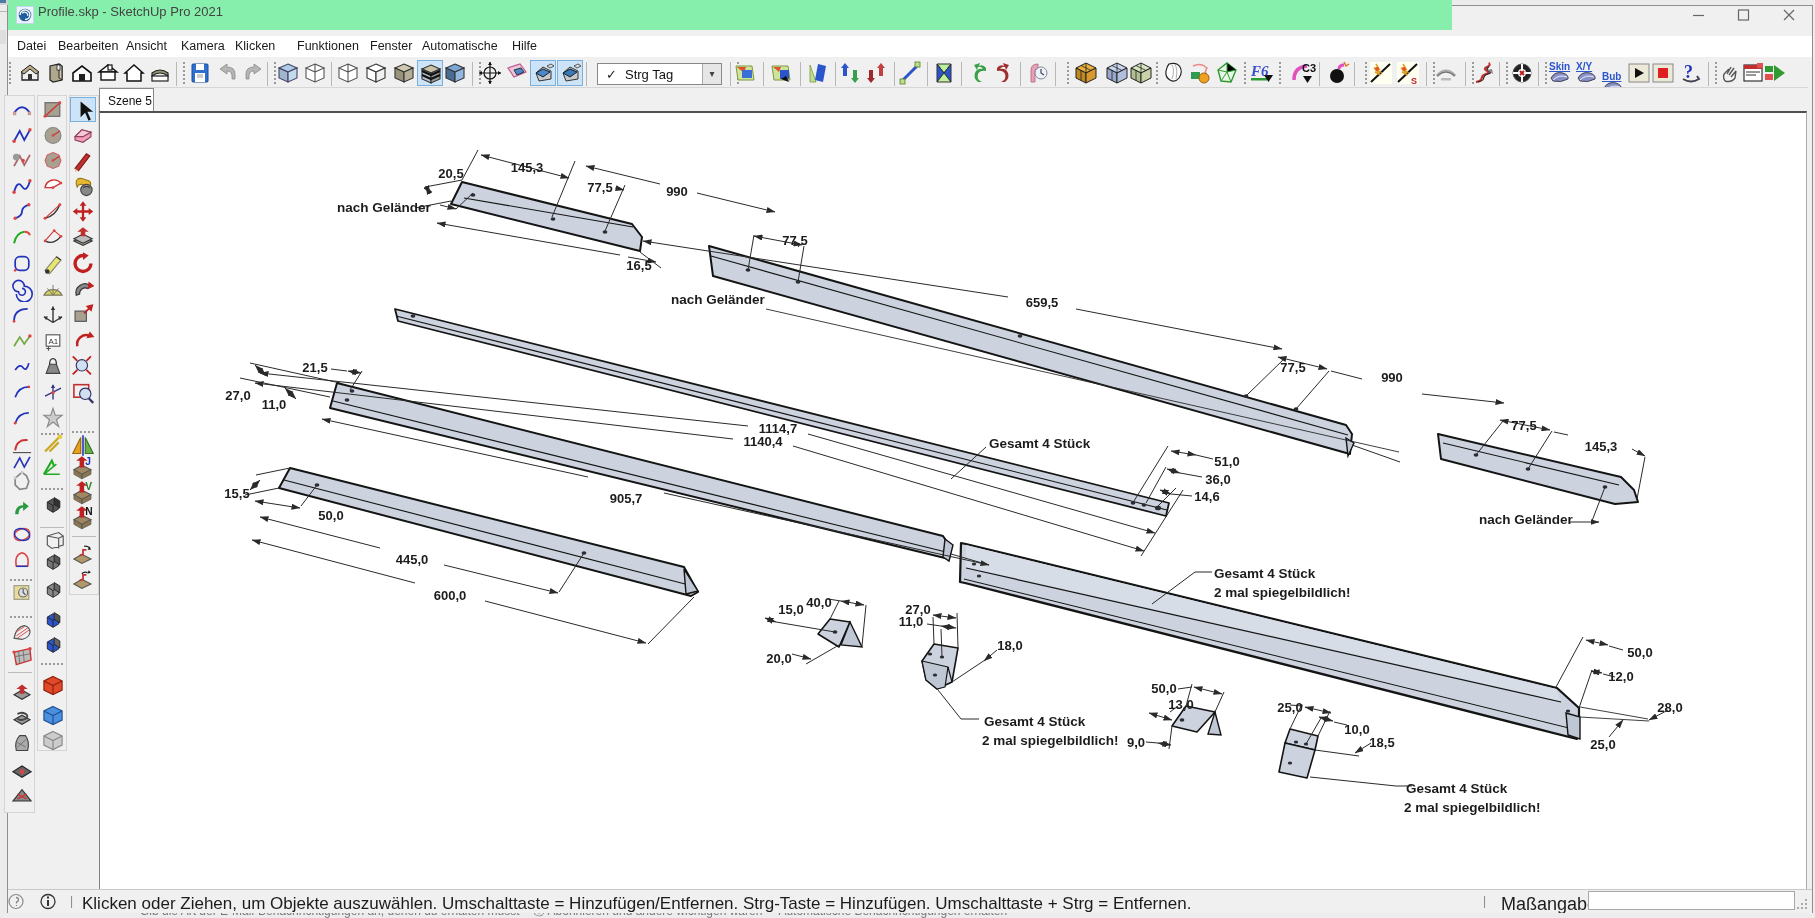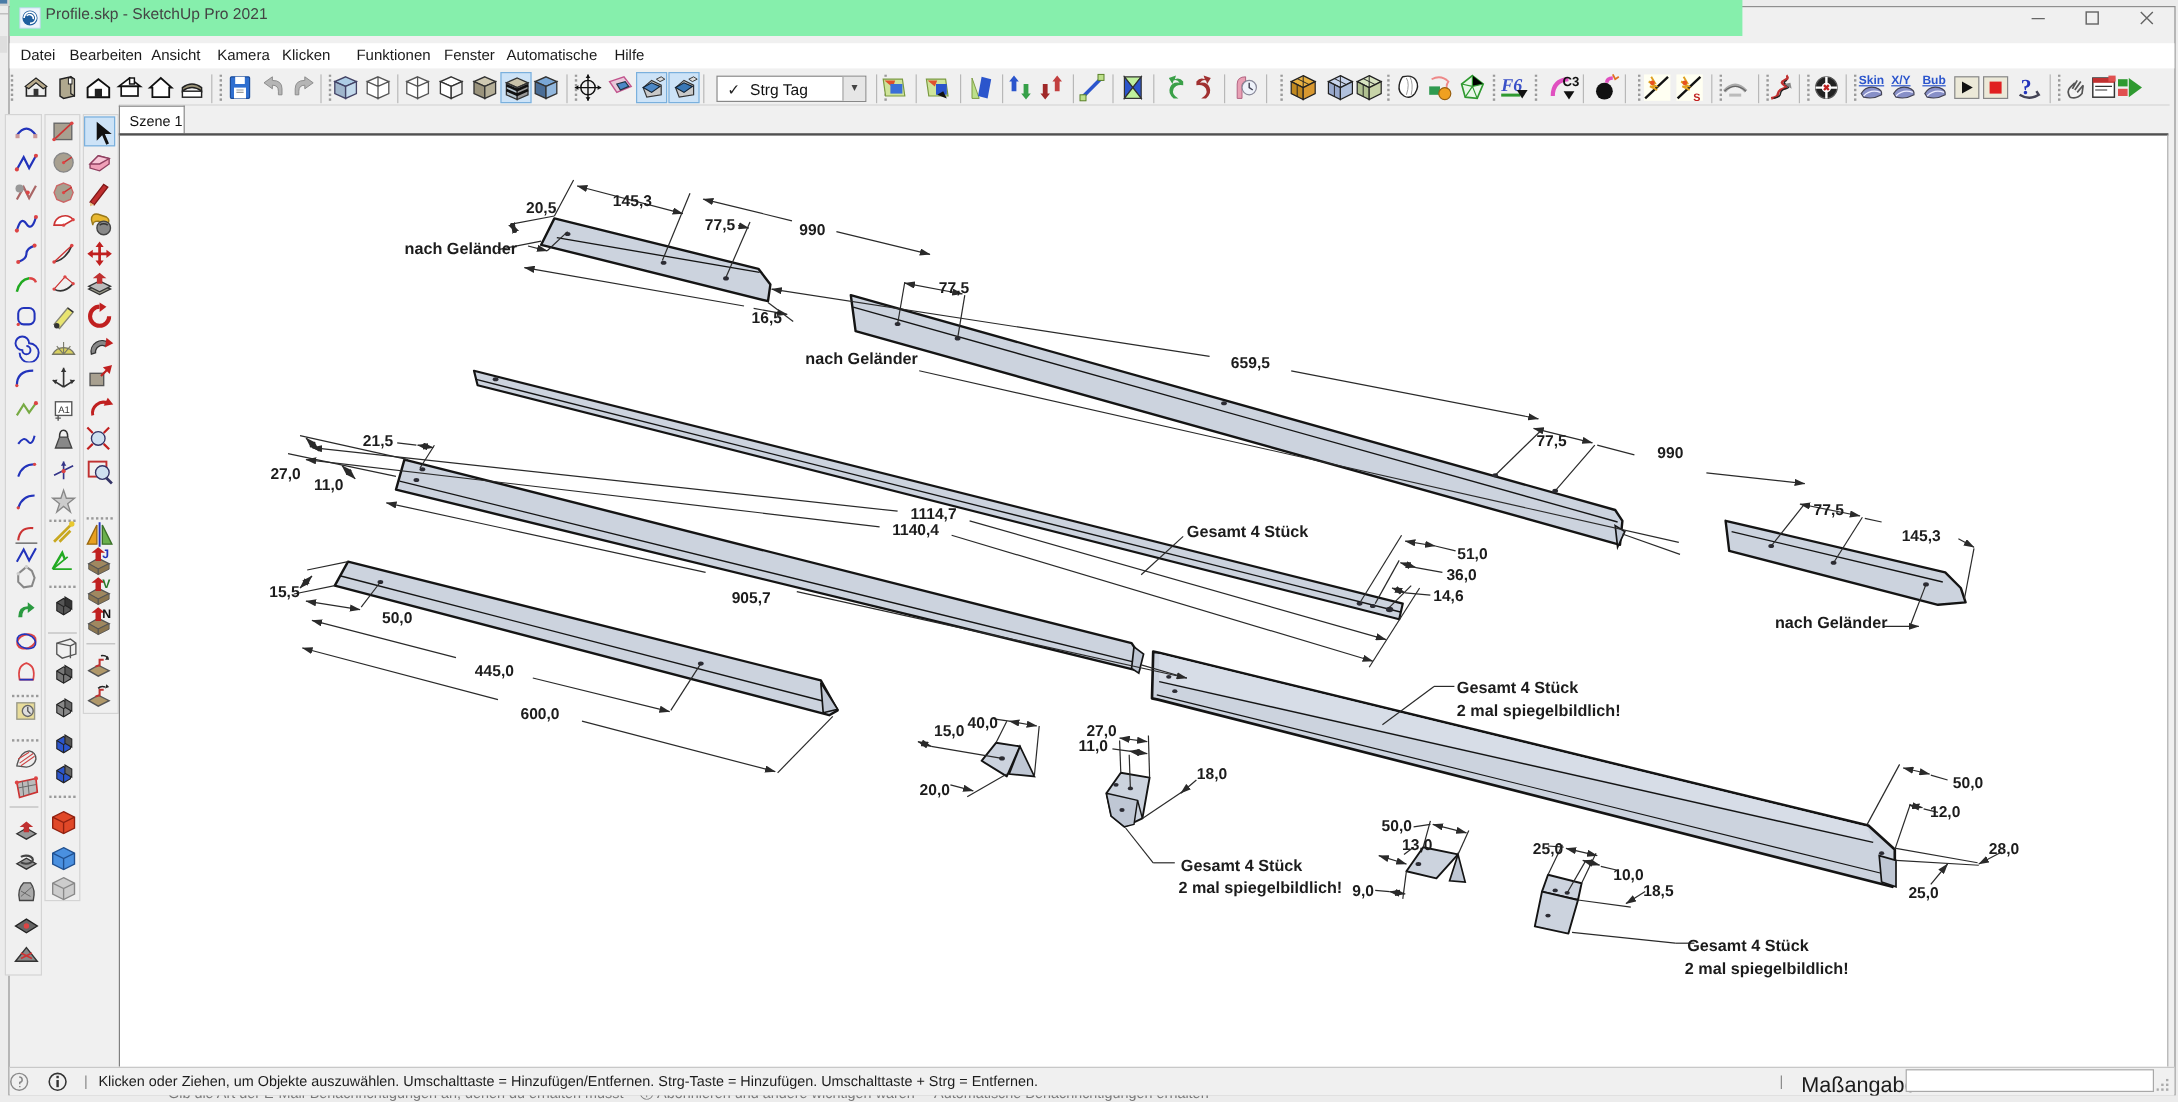--- a/index.html
+++ b/index.html
@@ -411,21 +411,21 @@
 <div class="abs" style="left:1547px;top:3px;width:26px;height:26px;"><svg width="26" height="26" viewBox="0 0 26 26">
         <text x="2" y="10" font-size="10" font-weight="bold" fill="#2b55cc" text-decoration="underline">Skin</text>
         <path d="M4 18 Q8 11 16 13 Q22 15 21 19 Q14 23 6 21 Z" fill="#8890c8" stroke="#445" stroke-width="1"></path>
         <path d="M6 20 Q12 14 20 17" stroke="#eef" stroke-width="1" fill="none"></path>
       </svg></div>
 <div class="abs" style="left:1574px;top:3px;width:26px;height:26px;"><svg width="26" height="26" viewBox="0 0 26 26">
         <text x="2" y="10" font-size="10" font-weight="bold" fill="#2b55cc" text-decoration="underline">X/Y</text>
         <path d="M4 18 Q8 11 16 13 Q22 15 21 19 Q14 23 6 21 Z" fill="#8890c8" stroke="#445" stroke-width="1"></path>
         <path d="M6 20 Q12 14 20 17" stroke="#eef" stroke-width="1" fill="none"></path>
       </svg></div>
-<div class="abs" style="left:1600px;top:3px;width:26px;height:26px;text-align:center;"><svg width="26" height="26" viewBox="0 0 26 26">
+<div class="abs" style="left:1600px;top:13px;width:26px;height:26px;text-align:center;"><svg width="26" height="26" viewBox="0 0 26 26">
         <text x="2" y="10" font-size="10" font-weight="bold" fill="#2b55cc" text-decoration="underline">Bub</text>
         <path d="M4 18 Q8 11 16 13 Q22 15 21 19 Q14 23 6 21 Z" fill="#8890c8" stroke="#445" stroke-width="1"></path>
         <path d="M6 20 Q12 14 20 17" stroke="#eef" stroke-width="1" fill="none"></path>
       </svg></div>
 <div class="abs" style="left:1626px;top:3px;width:26px;height:26px;"><svg width="26" height="26" viewBox="0 0 26 26">
         <rect x="3" y="4" width="20" height="18" fill="#ece9d8" stroke="#888" stroke-width="1"></rect>
         <path d="M9 8 L18 13 L9 18 Z" fill="#111"></path>
       </svg></div>
 <div class="abs" style="left:1650px;top:3px;width:26px;height:26px;"><svg width="26" height="26" viewBox="0 0 26 26">
         <rect x="3" y="4" width="20" height="18" fill="#ece9d8" stroke="#888" stroke-width="1"></rect>
@@ -819,21 +819,21 @@
         <path d="M18 6 l-3 0 l2 -3 Z" fill="#222"></path>
       </svg></div>
 <div class="abs" style="left:70px;top:568px;width:26px;height:25px;"><svg width="26" height="25" viewBox="0 0 22 22">
         <path d="M3 14 L10 10 L18 14 L10 18 Z" fill="#b0986a" stroke="#555"></path>
         <path d="M8 11 l3 -1 l0 -4 l3 0" stroke="#c03030" stroke-width="1.5" fill="none"></path>
         <path d="M10 5 a4 3 0 0 1 5 -1" stroke="#222" stroke-width="1.2" fill="none"></path>
         <path d="M16 2 l-1 3 l3 -1 Z" fill="#222"></path>
       </svg></div>
 </div>
 <div class="abs" id="tabstrip"></div>
-<div class="abs" id="tab1">Szene 1</div>
+<div class="abs" id="tab1">Szene 5</div>
 <div class="abs" id="canvas"><svg width="1706" height="776" viewBox="0 0 1706 776">
       <defs>
         <marker id="ar" markerWidth="9" markerHeight="6" refX="8.5" refY="3" orient="auto" markerUnits="userSpaceOnUse">
           <path d="M0,0 L9,3 L0,6 Z" fill="#2a2a2a"></path>
         </marker>
         <marker id="arb" markerWidth="9" markerHeight="6" refX="0.5" refY="3" orient="auto" markerUnits="userSpaceOnUse">
           <path d="M9,0 L0,3 L9,6 Z" fill="#2a2a2a"></path>
         </marker>
       </defs>
       <polygon points="362,69 532,111 542,124 540,138 351,91" fill="#ccd3de" stroke="#141414" stroke-width="2.0" stroke-linejoin="round"></polygon>
@@ -1070,21 +1070,21 @@
 
 <div class="abs" id="statusbar">
  <svg class="abs" style="left:0px;top:3px" width="64" height="17" viewBox="0 0 64 17">
   <circle cx="8" cy="8.5" r="7" fill="none" stroke="#8a8a8a" stroke-width="1.2"></circle>
   <path d="M8 4.5 Q10.5 4.5 10.5 7 Q10.5 8.5 8.5 9 L8.5 10.5 M8.5 12 L8.5 13" stroke="#8a8a8a" stroke-width="1.3" fill="none"></path>
   <circle cx="40" cy="8.5" r="7" fill="none" stroke="#333" stroke-width="1.3"></circle>
   <rect x="39" y="3.5" width="2" height="2" fill="#333"></rect>
       <rect x="39" y="7" width="2" height="6" fill="#333"></rect>
  </svg>
  <div class="abs" style="left:62px;top:4px;color:#888;font-size:12px">|</div>
- <div class="abs" style="left:74px;top:4px;font-size:12px;color:#1c1c1c">Klicken oder Ziehen, um Objekte auszuwählen. Umschalttaste = Hinzufügen/Entfernen. Strg-Taste = Hinzufügen. Umschalttaste + Strg = Entfernen.</div>
+ <div class="abs" style="left:74px;top:4px;font-size:17px;color:#1c1c1c">Klicken oder Ziehen, um Objekte auszuwählen. Umschalttaste = Hinzufügen/Entfernen. Strg-Taste = Hinzufügen. Umschalttaste + Strg = Entfernen.</div>
  <div class="abs" style="left:1475px;top:4px;color:#888;font-size:12px">|</div>
  <div class="abs" style="left:1493px;top:4px;font-size:18px;color:#1c1c1c">Maßangaben</div>
  <div class="abs" style="left:1580px;top:1px;width:207px;height:19px;background:#fff;border:1px solid #a8a8a8"></div>
  <svg class="abs" style="left:1789px;top:9px" width="12" height="12" viewBox="0 0 12 12">
   <rect x="8" y="0" width="2" height="2" fill="#aaa"></rect>
       <rect x="8" y="4" width="2" height="2" fill="#aaa"></rect>
       <rect x="4" y="4" width="2" height="2" fill="#aaa"></rect>
   <rect x="8" y="8" width="2" height="2" fill="#aaa"></rect>
       <rect x="4" y="8" width="2" height="2" fill="#aaa"></rect>
       <rect x="0" y="8" width="2" height="2" fill="#aaa"></rect>

